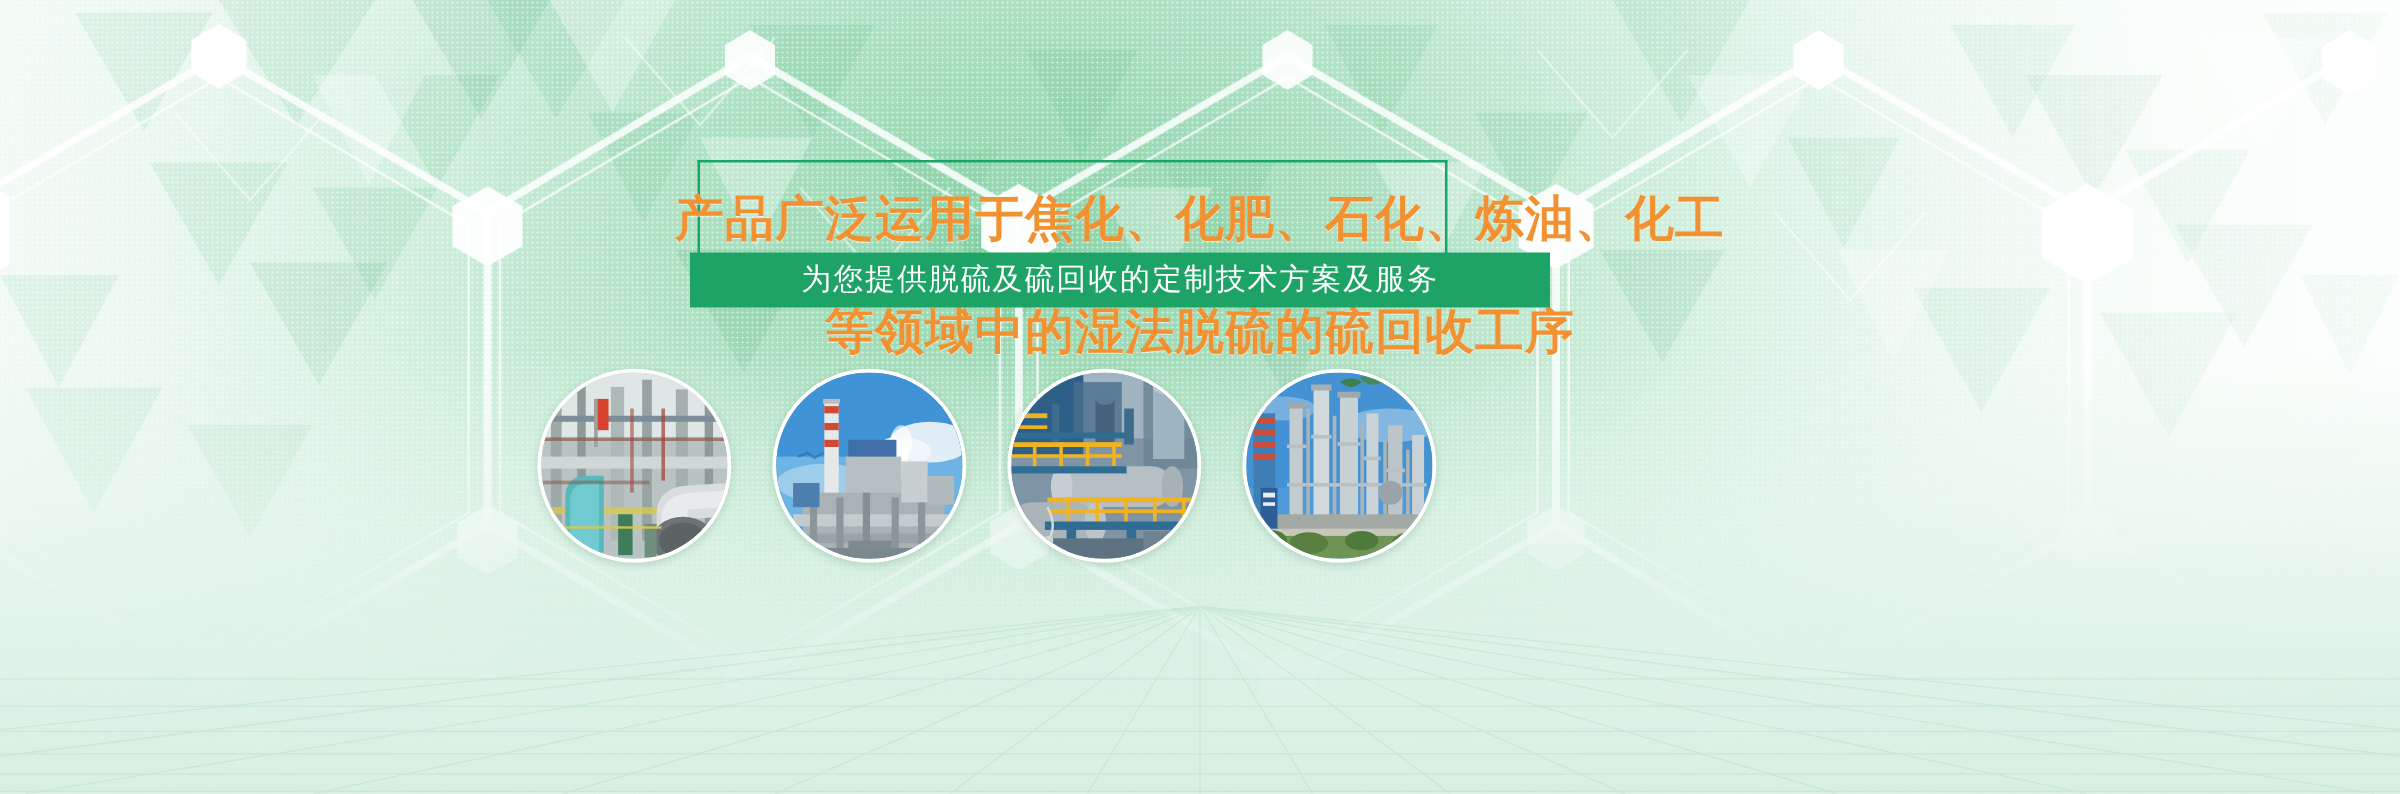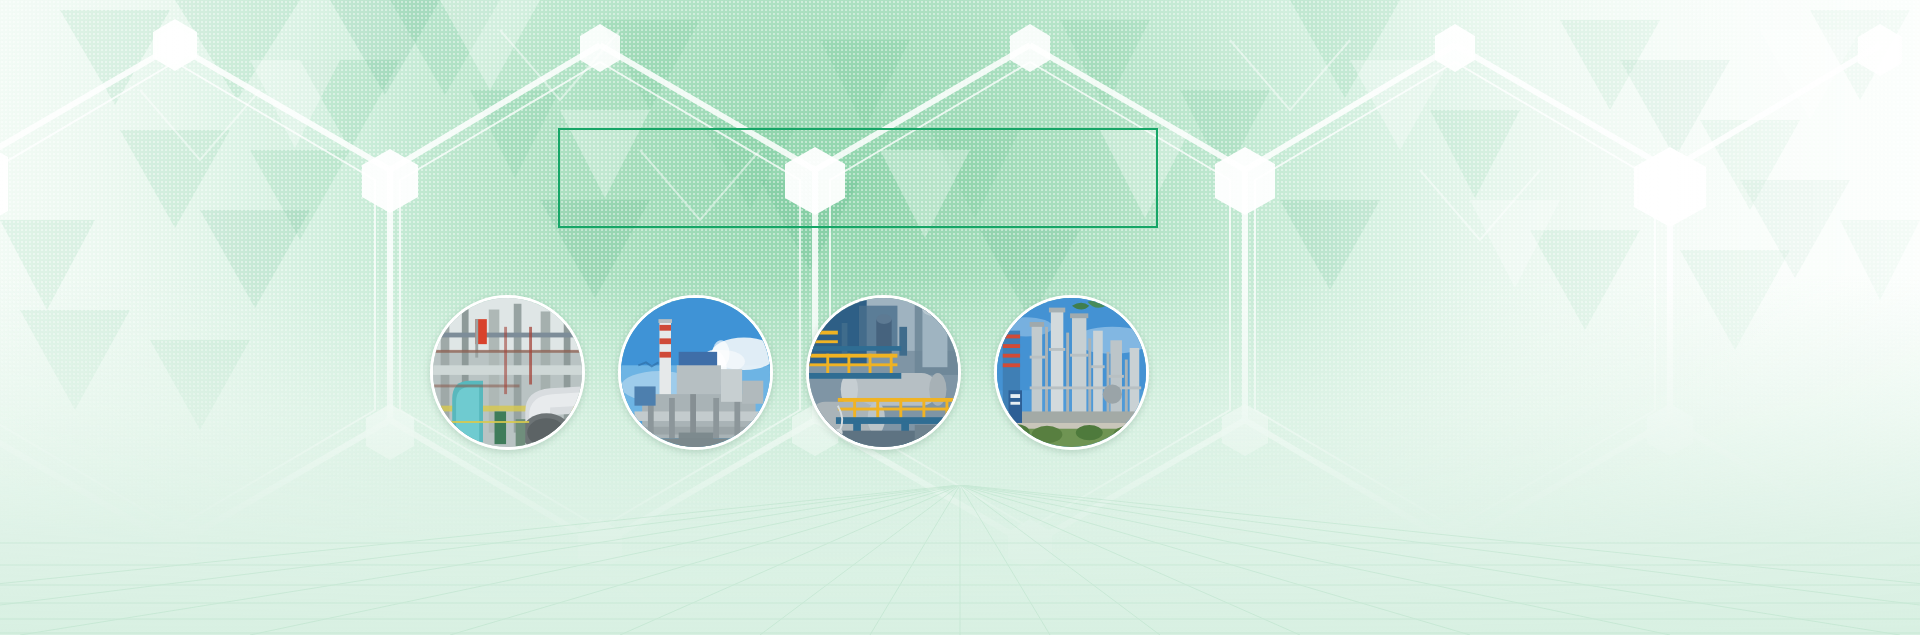--- a/index.html
+++ b/index.html
@@ -278,21 +278,26 @@
     </svg>
   </div>
 
   <div class="content">
 
     <div class="bracket"></div>
     <div class="bracket-right-top"></div>
     <div class="bracket-right-side"></div>
     <div class="bracket-bottom-right"></div>
 
-
+    <div class="headline">
+      <span class="l1">产品广泛运用于焦化、化肥、石化、炼油、化工</span>
+      <span class="l2">等领域中的湿法脱硫的硫回收工序</span>
+    </div>
+
+    <div class="subbar">为您提供脱硫及硫回收的定制技术方案及服务</div>
   </div>
 
   <div class="photos">
 
     <div class="circle c1">
       <svg viewBox="0 0 155 155" preserveAspectRatio="xMidYMid slice">
         <rect width="155" height="155" fill="#c9d2d4"></rect>
         <rect width="155" height="60" fill="#dfe6e6"></rect>
         <rect y="55" width="155" height="100" fill="#b9c3c3"></rect>
         <rect x="8" y="18" width="9" height="120" fill="#9fa9a8"></rect>

